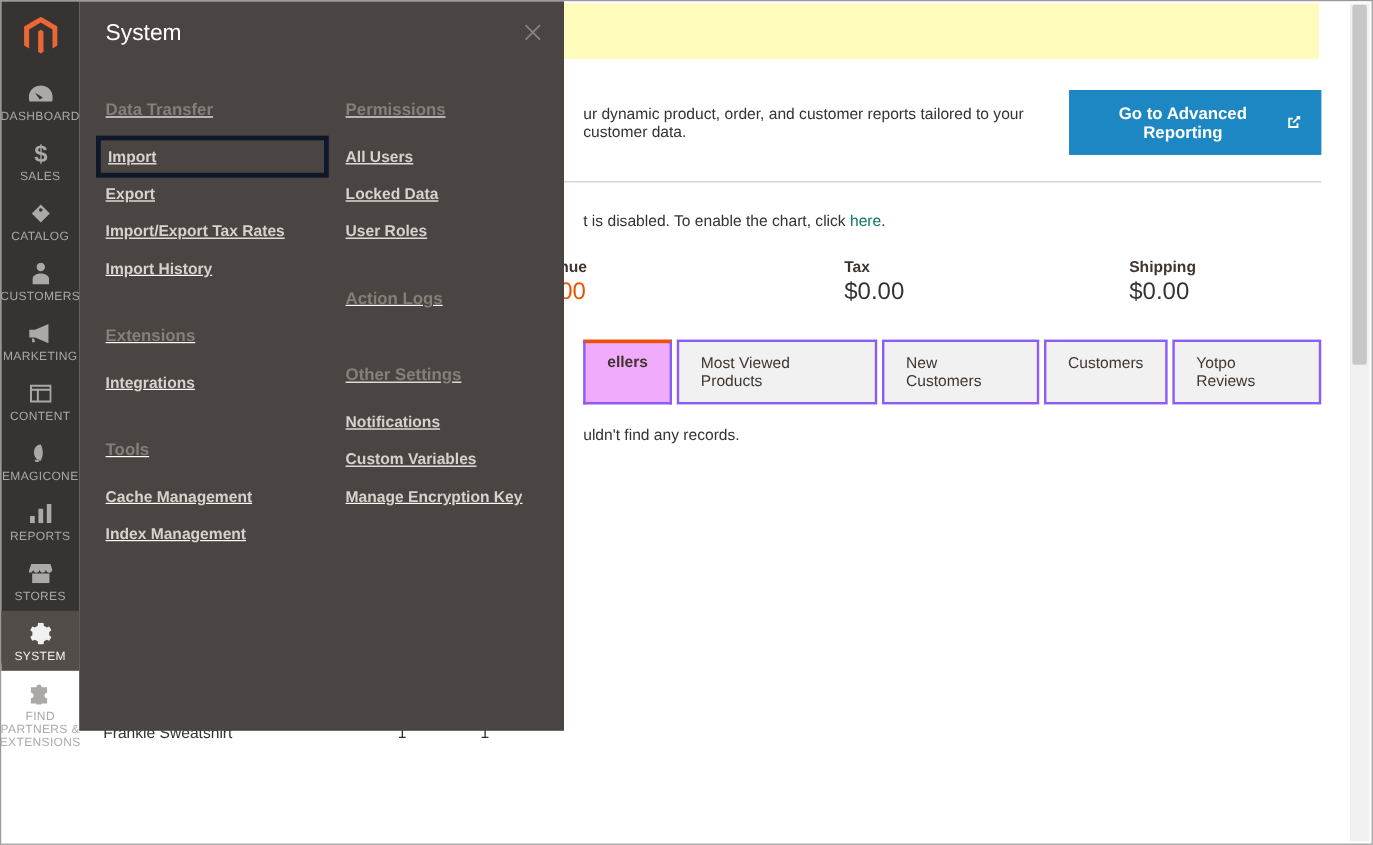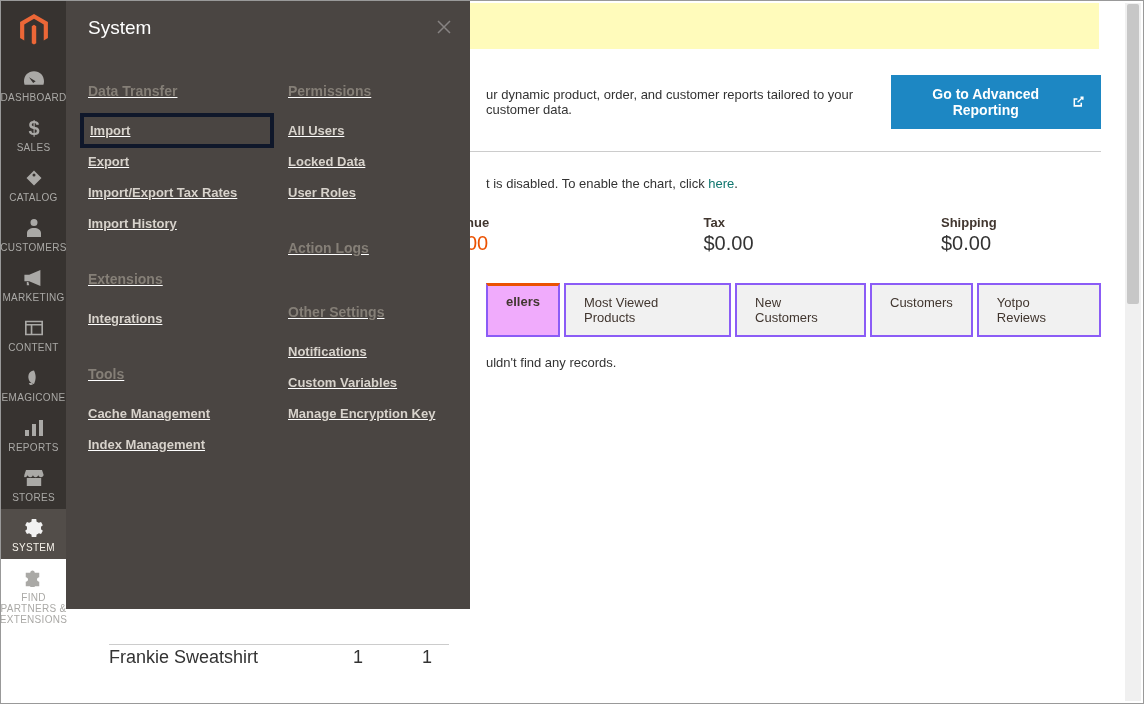--- a/index.html
+++ b/index.html
@@ -41,21 +41,21 @@
   .stat-value { font-size: 20px; font-weight: 400; }
   .stat-value.accent { color: #eb5202; }
 
   
   .tabs { display: flex; gap: 4px; margin-bottom: 18px; }
   .tab { border: 2px solid #8b5cf6; background: #f1f1f1; padding: 10px 18px; font-size: 13px; color: #41362f; cursor: pointer; }
   .tab.active { background: #f0abfc; border-top: 3px solid #eb5202; font-weight: 700; padding-top: 8px; }
   .empty-msg { font-size: 13px; color: #333; }
 
   
-  .bestseller-row { position: absolute; left: 85px; top: 643px; width: 340px; display: flex; align-items: center; font-size: 18px; color: #333; border-top: 1px solid #ccc; height: 26px; margin-left: 23px; }
+  .bestseller-row { position: absolute; left: 85px; top: 596px; width: 340px; display: flex; align-items: center; font-size: 13px; color: #333; border-top: 1px solid #ccc; height: 26px; }
   .bs-name { width: 190px; }
   .bs-c1 { width: 118px; text-align: center; }
   .bs-c2 { width: 20px; text-align: center; }
 
   
   .vscroll { position: absolute; right: 2px; top: 2px; bottom: 2px; width: 16px; background: #f0f0f0; }
   .vscroll-thumb { position: absolute; left: 2px; right: 2px; top: 1px; height: 300px; background: #c7c7c7; border-radius: 2px; }
 </style>
 </head>
 <body>

